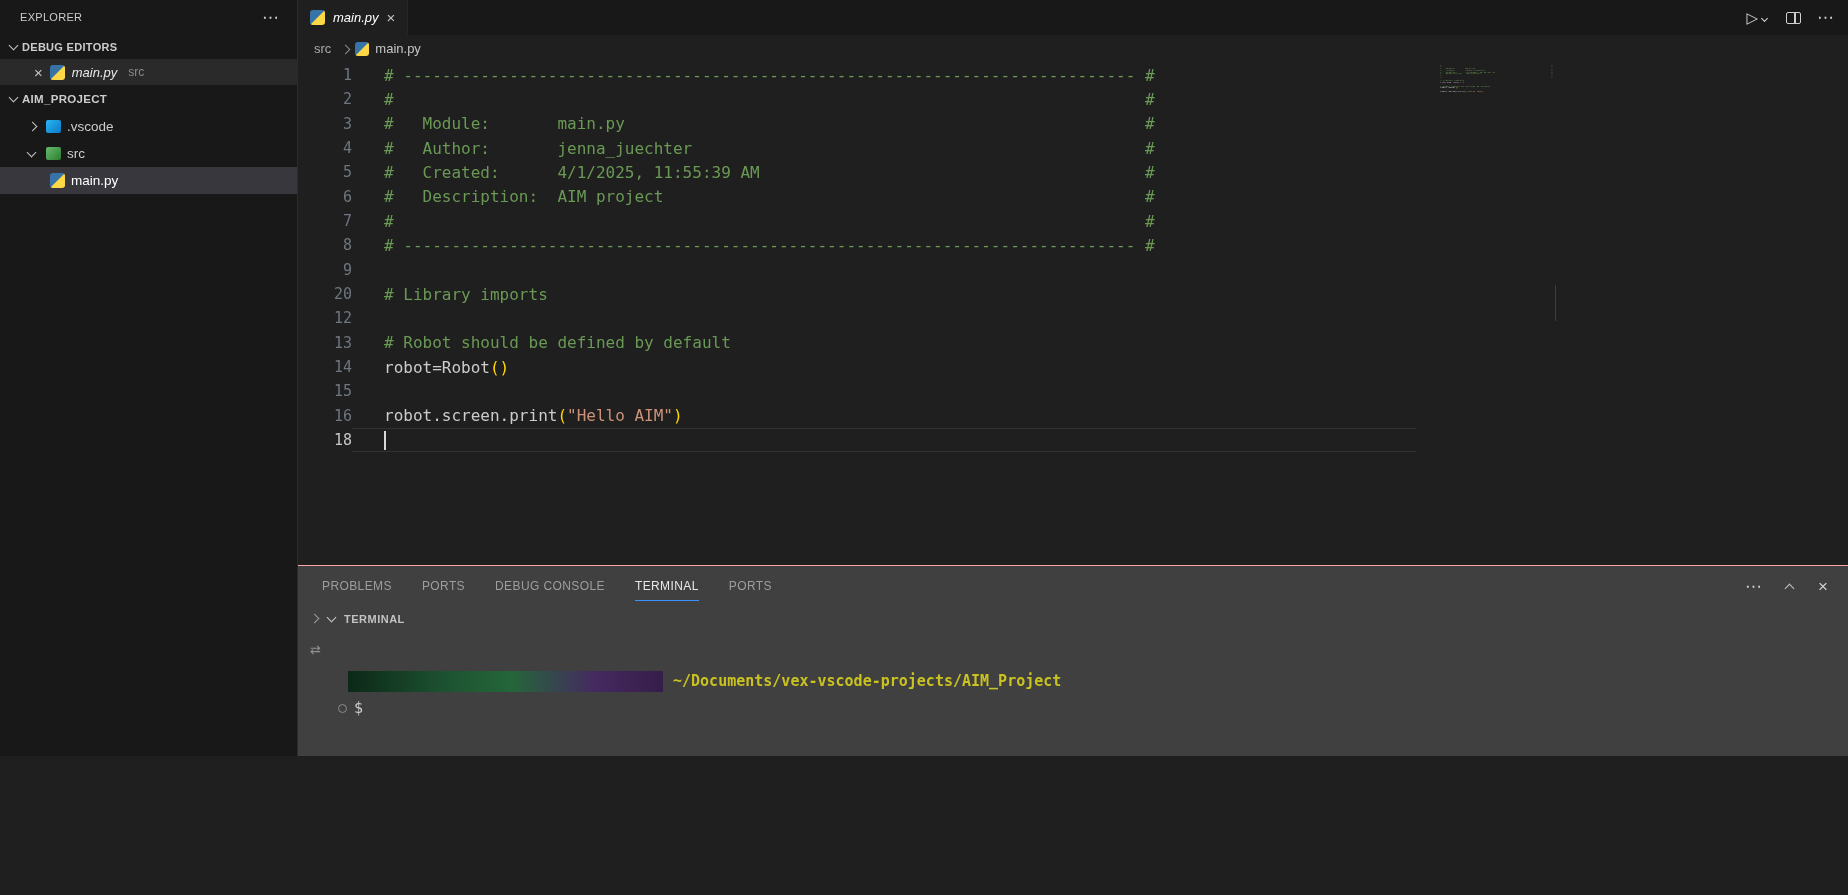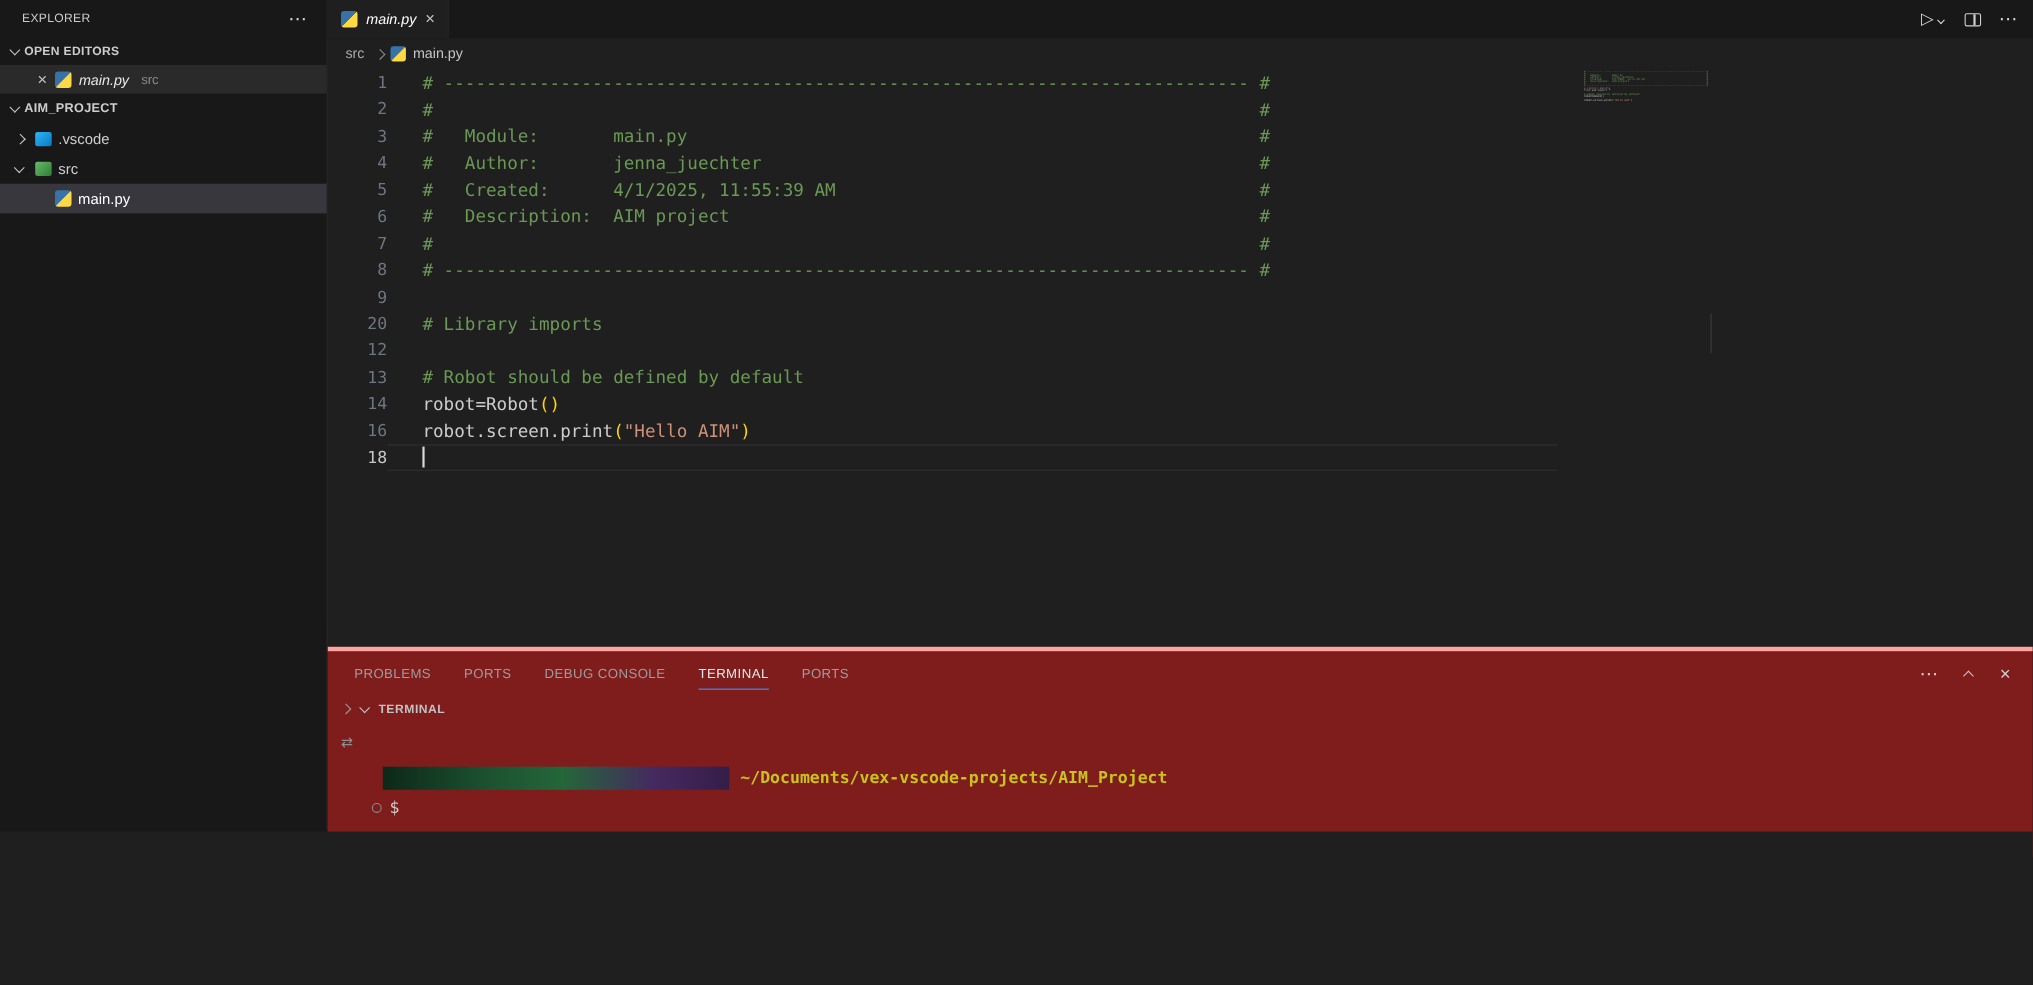--- a/index.html
+++ b/index.html
@@ -11,21 +11,21 @@
 .sidebar-header{display:flex;justify-content:space-between;align-items:center;height:34px;padding:0 18px 0 20px}
 .sidebar-title{font-size:11px;letter-spacing:.3px;color:#cccccc}
 .icon-btn{color:#d0d0d0;font-size:17px;line-height:1;cursor:pointer}
 .section-row{display:flex;align-items:center;height:25px;font-size:11px;font-weight:700;letter-spacing:.3px;padding-left:6px;cursor:pointer}
 .section-row.project{font-size:11.5px;height:28px}
 .open-editor-item{display:flex;align-items:center;height:26px;background:#2a2a2a;padding-left:34px;gap:7px;cursor:pointer}
 .close-x{color:#c5c5c5;font-size:15px;line-height:1;cursor:pointer}
 .file-name{font-size:13px;color:#e8e8e8}
 .italic{font-style:italic}
 .file-dir{font-size:12px;color:#8a8a8a;margin-left:4px}
-.tree-row{display:flex;align-items:center;height:27px;padding-left:10px;gap:6px;font-size:13.5px;cursor:pointer}
+.tree-row{display:flex;align-items:center;height:27px;padding-left:24px;gap:6px;font-size:13.5px;cursor:pointer}
 .tree-row.indent2{padding-left:50px}
 .tree-row.selected{background:#37373d;color:#fff}
 .folder-icon{width:15px;height:13px;border-radius:2px;flex:0 0 15px}
 .vscode-folder{background:linear-gradient(135deg,#29b6f6,#0b79c4)}
 .src-folder{background:linear-gradient(135deg,#66bb6a,#2e7d32)}
 .py-icon{width:15px;height:15px;border-radius:3px;background:linear-gradient(135deg,#3873a7 49%,#ffd845 51%);flex:0 0 15px;display:inline-block}
 .py-icon.small{width:14px;height:14px;flex:0 0 14px}
 
 
 .chev{width:16px;height:16px;position:relative;display:inline-block;flex:0 0 16px}
@@ -58,21 +58,21 @@
 .code-line.current .line-number{color:#c6c6c6}
 .line-content{padding-left:32px;white-space:pre}
 .code-line.current .line-content{width:1064px;height:100%;display:flex;align-items:center;box-shadow:inset 0 1px 0 #323232,inset 0 -1px 0 #323232}
 .cursor{display:inline-block;width:1.5px;height:19px;background:#d8d8d8}
 .minimap{position:absolute;top:2px;right:292px;width:116px;height:460px;overflow:hidden}
 .minimap-inner{width:620px;font-family:"DejaVu Sans Mono",monospace;font-size:12px;line-height:9px;white-space:pre;transform:scale(0.195);transform-origin:top left}
 .mini-line{height:9px}
 .overview-mark{position:absolute;right:292px;top:223px;width:1px;height:36px;background:#3d3d3d}
 
 
-.panel{position:absolute;left:298px;top:588px;width:1550px;height:191px;background:#7f1d1d;border-top:4px solid #fca5a5}
+.panel{position:absolute;left:298px;top:565px;width:1550px;height:191px;background:#404040;border-top:1px solid #fca5a5}
 .panel-tabbar{display:flex;align-items:center;height:40px;padding:0 20px 0 24px}
 .panel-tabs{display:flex;gap:30px}
 .panel-tab{position:relative;font-size:12px;letter-spacing:.4px;color:#9d9d9d;cursor:pointer}
 .panel-tab.active{color:#e7e7e7}
 .panel-tab.active::after{content:"";position:absolute;left:0;right:0;bottom:-8px;height:1px;background:#3794ff}
 .panel-actions{margin-left:auto;display:flex;align-items:center;gap:20px}
 .terminal-header{display:flex;align-items:center;height:26px;padding-left:8px;gap:2px}
 .terminal-label{font-size:11px;font-weight:600;letter-spacing:.5px;color:#c2c2c2;margin-left:2px}
 .terminal-body{position:relative;height:125px;font-family:"DejaVu Sans Mono",monospace;font-size:15px;padding-top:38px}
 .gutter-icon{position:absolute;left:12px;top:10px;color:#8f8f8f;font-size:13px;font-family:"DejaVu Sans",sans-serif}
@@ -91,21 +91,21 @@
 <div class="app">
 
   <aside class="sidebar">
     <div class="sidebar-header">
       <span class="sidebar-title">EXPLORER</span>
       <span class="icon-btn">⋯</span>
     </div>
 
     <div class="section-row">
       <span class="chev"></span>
-      <span>OPEN EDITORS</span>
+      <span>DEBUG EDITORS</span>
     </div>
 
     <div class="open-editor-item">
       <span class="close-x">×</span>
       <span class="py-icon"></span>
       <span class="file-name italic">main.py</span>
       <span class="file-dir">src</span>
     </div>
 
     <div class="section-row project">
@@ -201,20 +201,24 @@
             <span class="line-number">12</span>
             <span class="line-content"></span>
           </div>
           <div class="code-line">
             <span class="line-number">13</span>
             <span class="line-content"><span style="color: rgb(106, 153, 85);"># Robot should be defined by default</span></span>
           </div>
           <div class="code-line">
             <span class="line-number">14</span>
             <span class="line-content"><span style="color: rgb(204, 204, 204);">robot=Robot</span><span style="color: rgb(255, 215, 0);">()</span></span>
+          </div>
+          <div class="code-line">
+            <span class="line-number">15</span>
+            <span class="line-content"></span>
           </div>
           <div class="code-line">
             <span class="line-number">16</span>
             <span class="line-content"><span style="color: rgb(204, 204, 204);">robot.screen.print</span><span style="color: rgb(255, 215, 0);">(</span><span style="color: rgb(206, 145, 120);">"Hello AIM"</span><span style="color: rgb(255, 215, 0);">)</span></span>
           </div>
           <div class="code-line current">
             <span class="line-number">18</span>
             <span class="line-content"><span class="cursor"></span></span>
           </div>
         </div>

